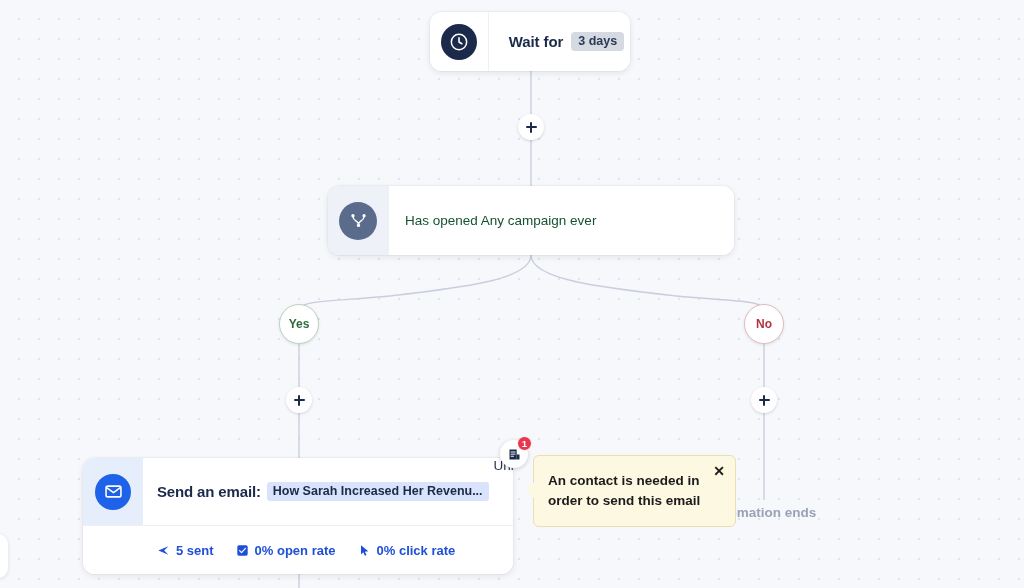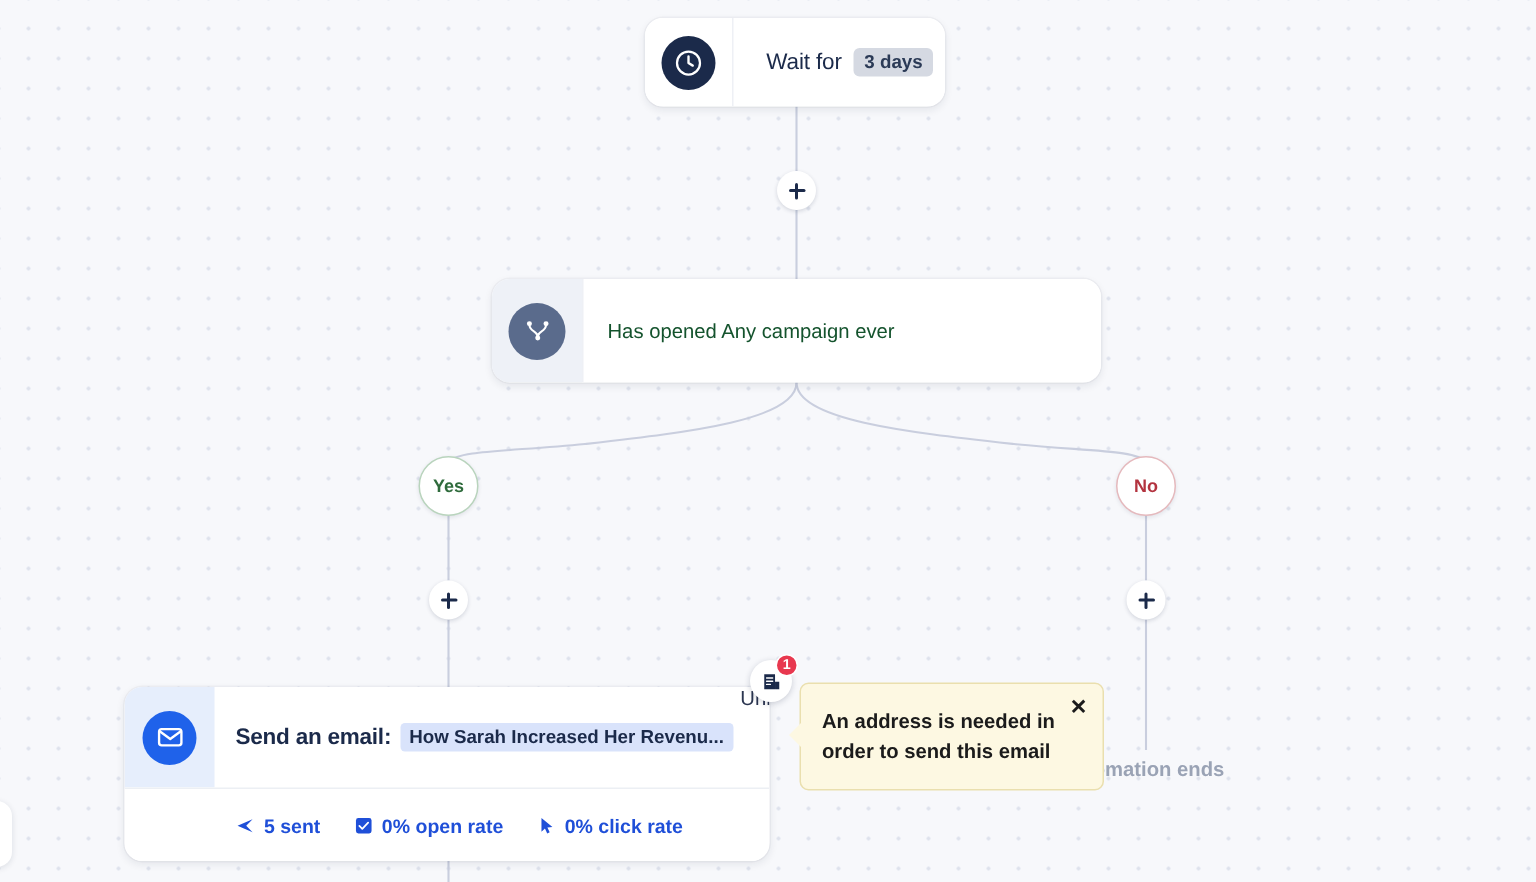--- a/index.html
+++ b/index.html
@@ -75,21 +75,21 @@
 
   #wait-node .node-body {
     flex-direction: row;
     align-items: center;
     gap: 8px;
     padding-left: 14px;
     border-left: 1px solid #eef0f5;
   }
   .wait-label {
     font-size: 15px;
-    font-weight: normal;
+    font-weight: bold;
     color: #1b2a4a;
     letter-spacing: -0.1px;
   }
   .chip-gray {
     background: #d5d9e2;
     color: #2b3a56;
     font-size: 12.5px;
     font-weight: bold;
     padding: 3px 7px 4px;
     border-radius: 4px;
@@ -477,21 +477,21 @@
         </span>
         <span>0% click rate</span>
       </div>
 
     </div>
   </div>
 
   <div id="warn-tooltip">
     <span class="tip-tail-b"></span>
     <span class="tip-tail"></span>
-    <div class="warn-text">An address is needed in order to send this email</div>
+    <div class="warn-text">An contact is needed in order to send this email</div>
     <div id="warn-close">✕</div>
   </div>
 
   <div id="alert-badge">
     <svg width="15" height="15" viewBox="0 0 24 24">
       <path d="M4 4 h11.5 v16 h-11.5 z" fill="#1b2a4a"></path>
       <path d="M15.5 12 h4.5 v8 h-4.5 z" fill="#1b2a4a"></path>
       <g stroke="#ffffff" stroke-width="1.5" stroke-linecap="round">
         <line x1="6.5" y1="8" x2="13" y2="8"></line>
         <line x1="6.5" y1="11.4" x2="13" y2="11.4"></line>

